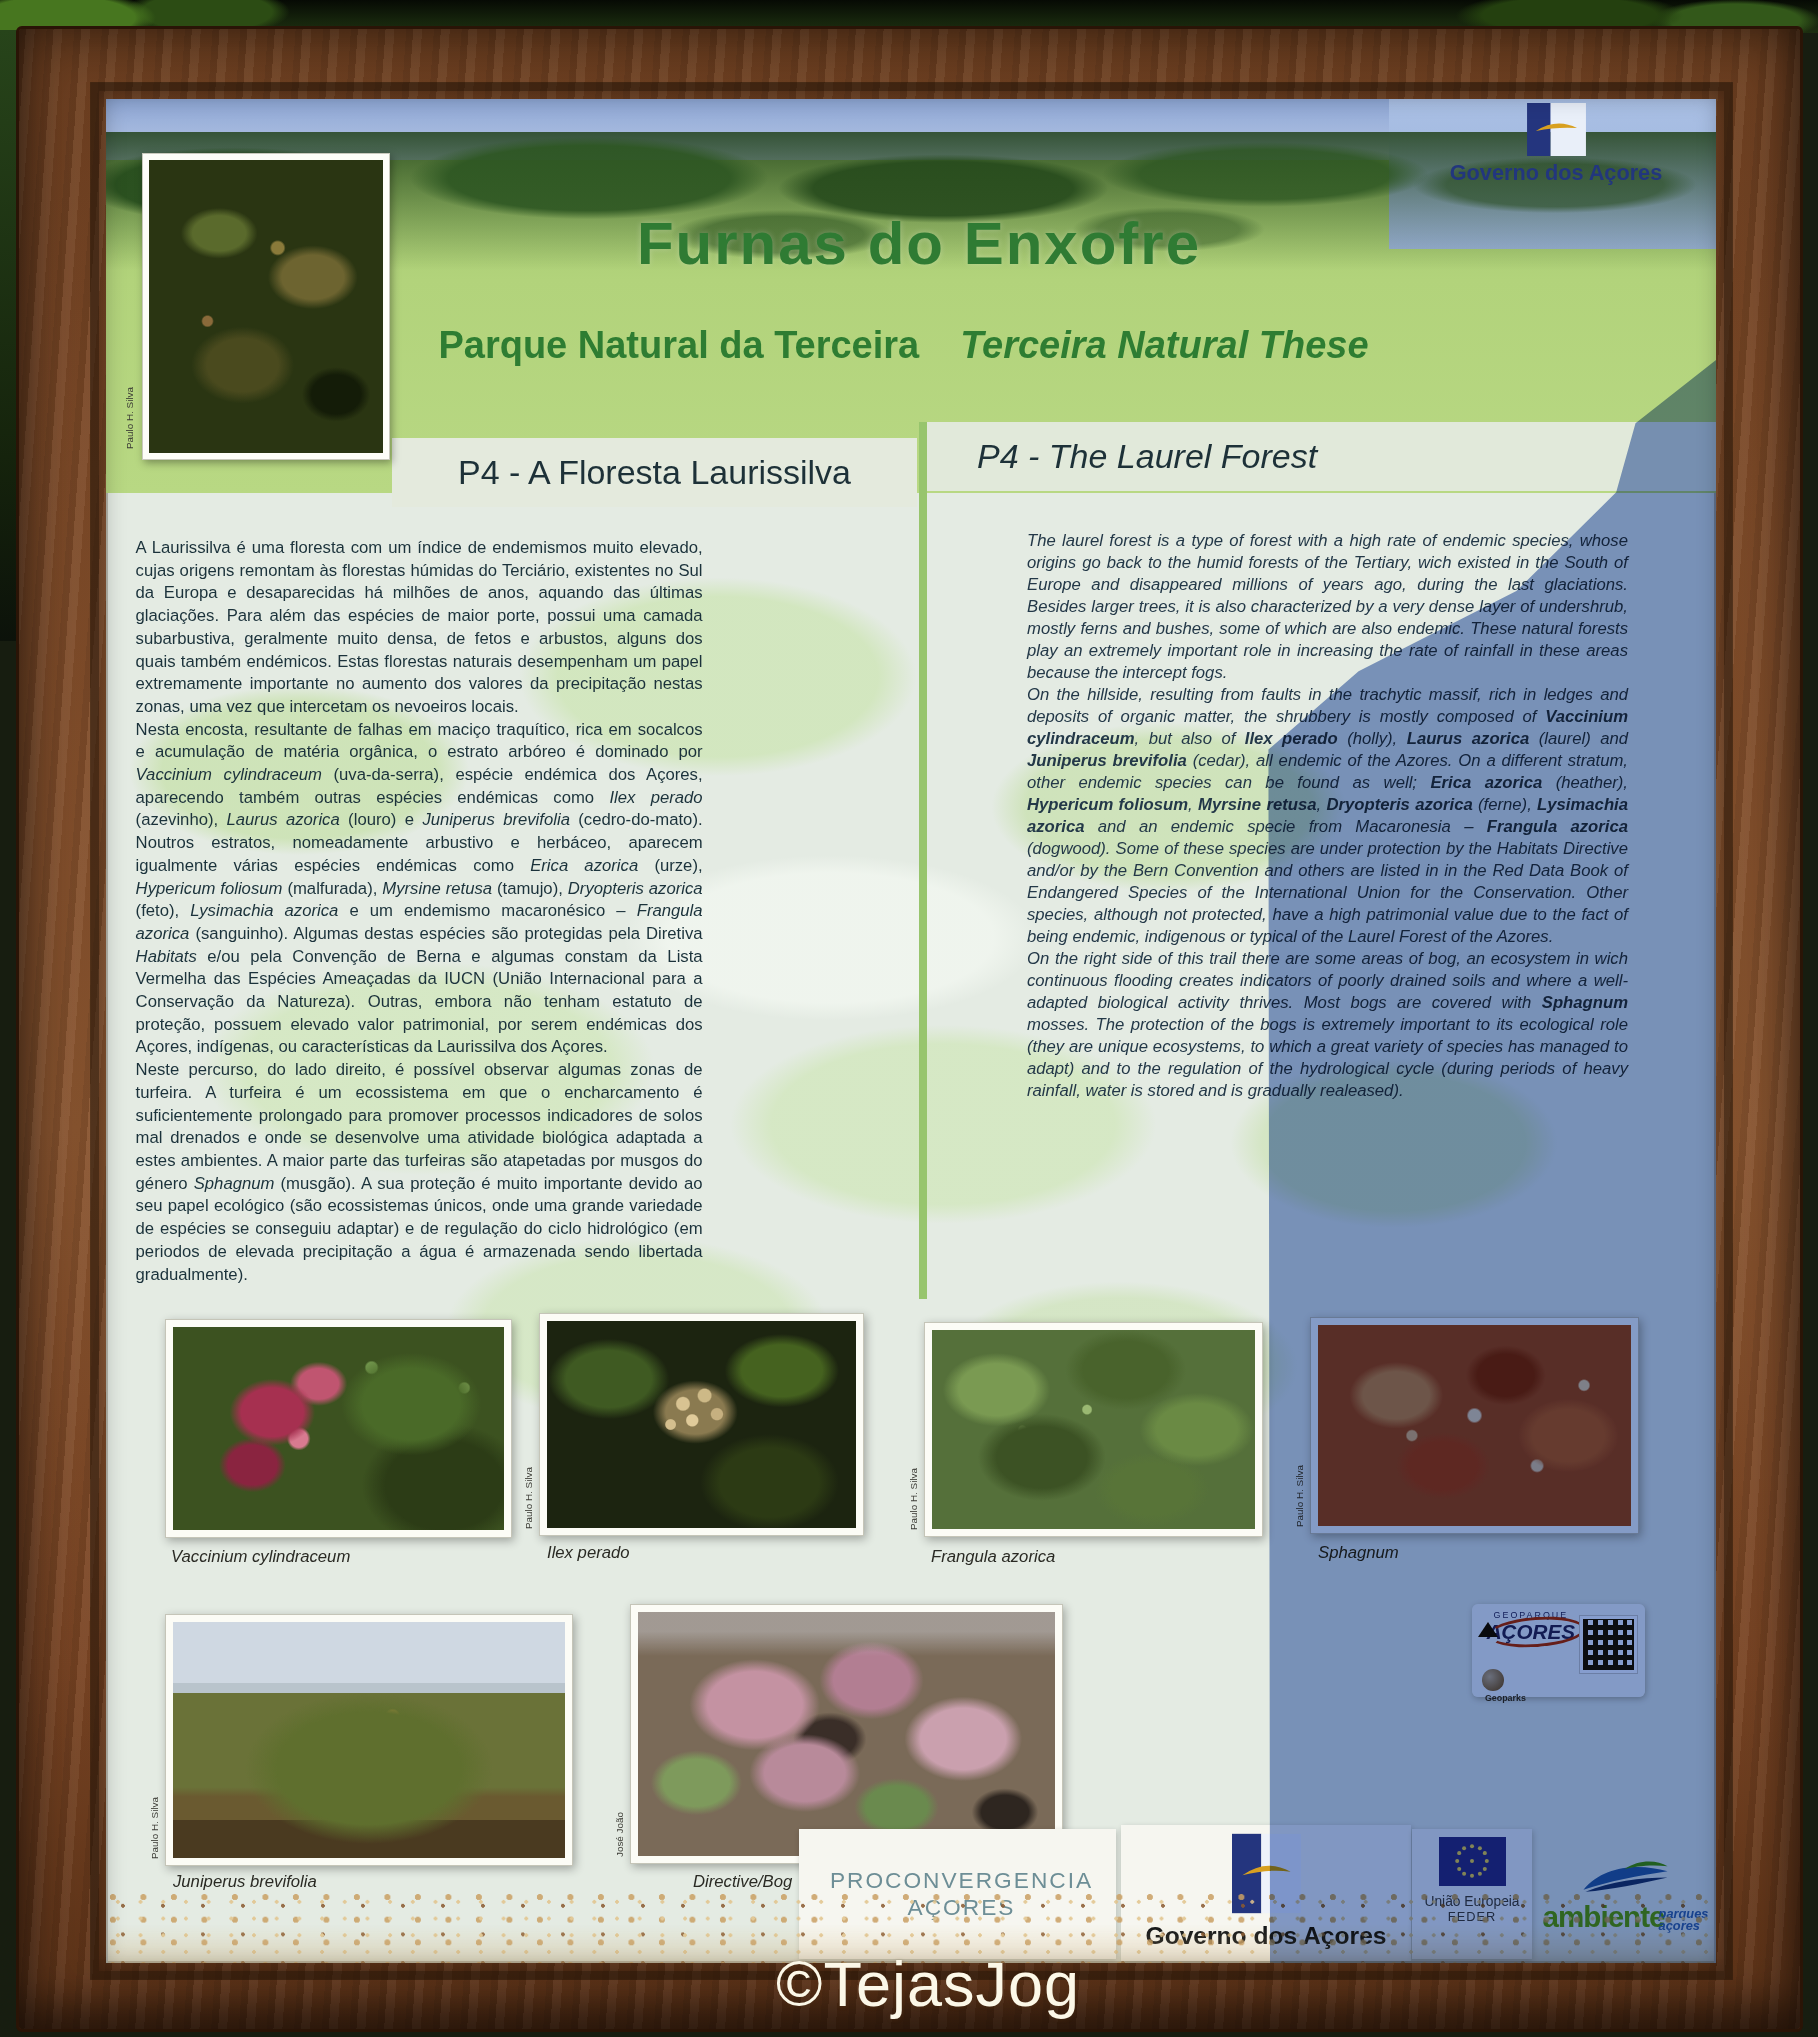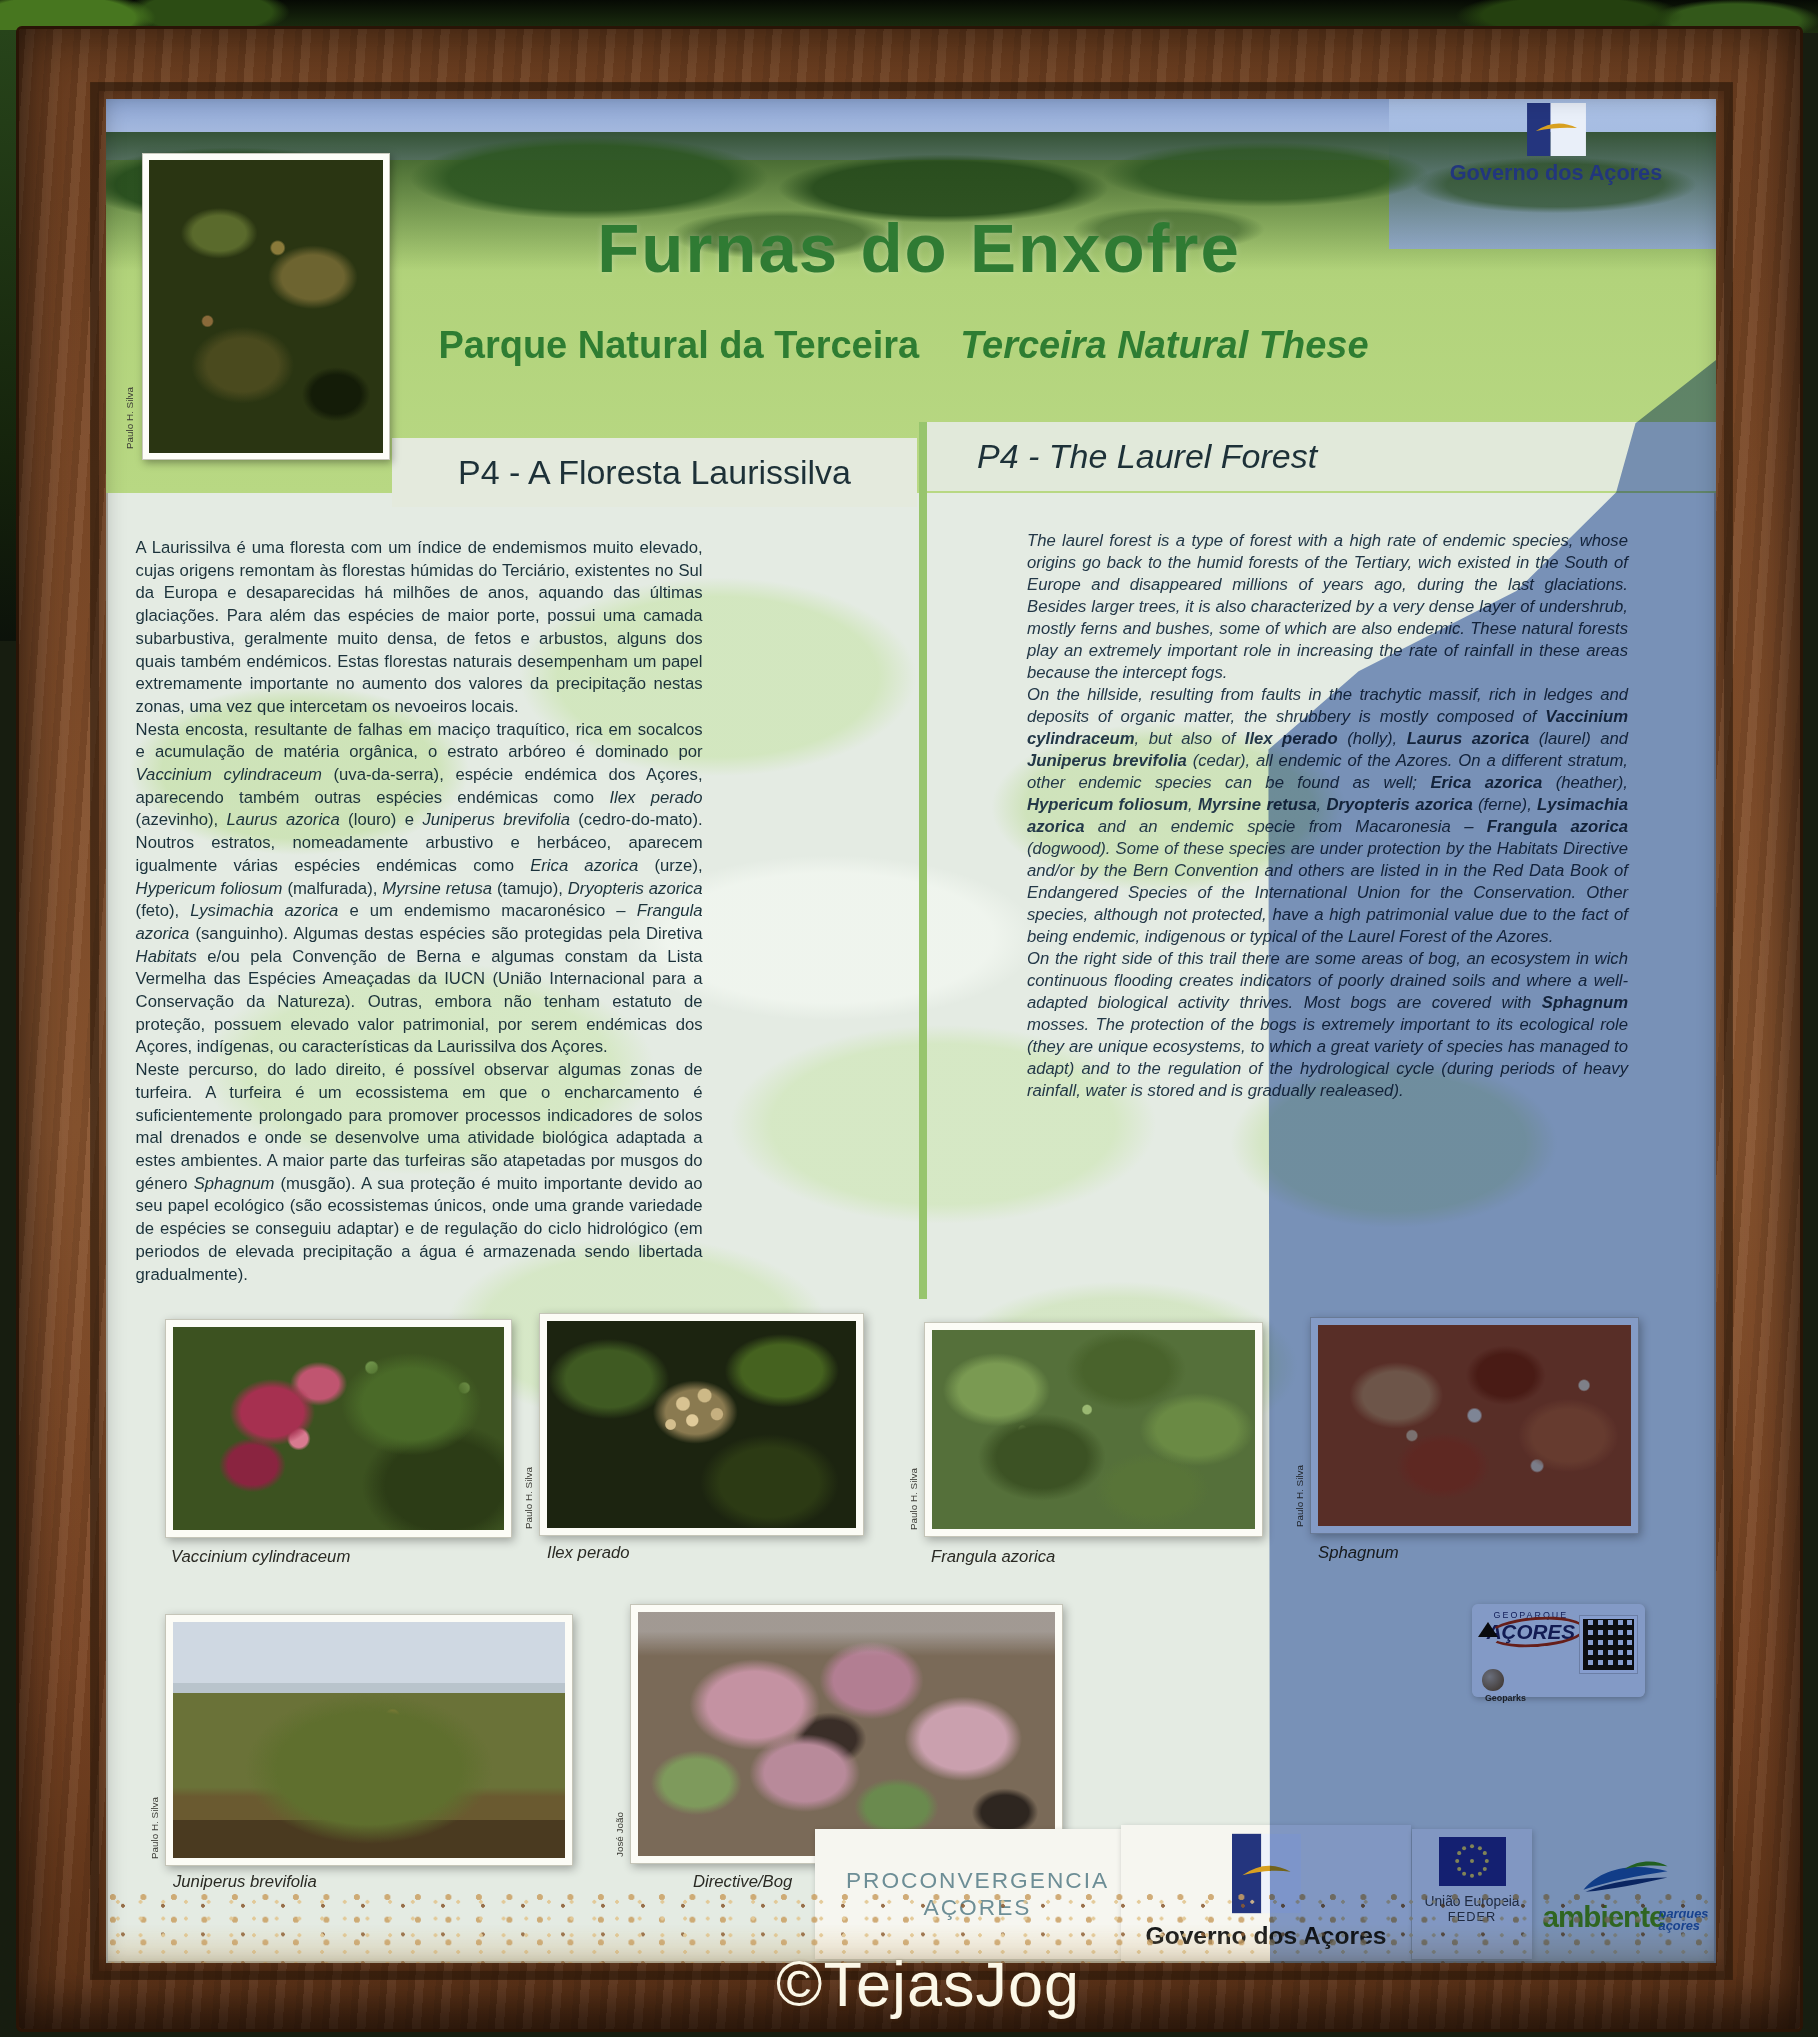--- a/index.html
+++ b/index.html
@@ -54,21 +54,21 @@
     linear-gradient(180deg,rgba(34,66,26,.85) 0%,rgba(34,66,26,.35) 45%,rgba(34,66,26,0) 78%);}
   .hdr-veg::after{content:"";position:absolute;inset:0;background-image:
     radial-gradient(ellipse 217px 54px at 8% 30%,rgba(40,78,30,.95) 0 55%,transparent 70%),
     radial-gradient(ellipse 256px 59px at 30% 26%,rgba(45,86,34,.9) 0 55%,transparent 70%),
     radial-gradient(ellipse 236px 49px at 52% 32%,rgba(38,74,28,.9) 0 55%,transparent 70%),
     radial-gradient(ellipse 227px 45px at 72% 24%,rgba(45,86,34,.8) 0 55%,transparent 72%),
     radial-gradient(ellipse 197px 39px at 90% 30%,rgba(38,74,28,.6) 0 55%,transparent 72%),
     radial-gradient(ellipse 148px 33px at 42% 58%,rgba(40,78,30,.55) 0 55%,transparent 75%),
     radial-gradient(ellipse 128px 29.6px at 66% 55%,rgba(40,78,30,.45) 0 55%,transparent 75%);}
   .hdr-title{position:absolute;left:296px;top:110px;width:1034px;z-index:5;text-align:center;
-    font-size:69px;font-weight:bold;letter-spacing:2px;color:#2f7b33;
+    font-size:60px;font-weight:bold;letter-spacing:2px;color:#2f7b33;
     text-shadow:0 0 5.9px rgba(255,255,255,.25);}
   .hdr-sub{position:absolute;left:187px;top:225px;width:1221px;z-index:5;display:flex;
     justify-content:center;gap:41px;font-size:38px;font-weight:bold;color:#2e7d32;}
   .hdr-sub .en{font-style:italic;}
   .hdr-mon{position:absolute;left:394px;top:286px;width:985px;z-index:5;display:flex;
     justify-content:center;gap:33px;font-size:29.6px;font-weight:bold;color:#0e1812;}
   .hdr-mon .en{font-style:italic;}
   .gov-top{position:absolute;left:1302px;top:3.9px;width:296px;z-index:5;text-align:center;}
   .gov-top svg{display:block;margin:0 auto;}
   .gov-top .txt{margin-top:3.9px;font-size:21.7px;font-weight:600;color:#22367e;}
@@ -185,21 +185,21 @@
     border:3px solid #fff;outline:1px solid #ccc;background-image:
     repeating-linear-gradient(0deg,#151515 0 4.9px,transparent 4.9px 9.9px),
     repeating-linear-gradient(90deg,#151515 0 4.9px,transparent 4.9px 9.9px);}
   .geo .globe{position:absolute;left:9.9px;bottom:5.9px;width:21.7px;height:21.7px;border-radius:50%;
     background:radial-gradient(circle at 35% 35%,#c9b49a,#6a4a2e);}
   .geo .network{position:absolute;left:3.9px;bottom:-5.9px;font-size:8.9px;font-weight:bold;color:#333;
     width:59px;text-align:center;}
 
   
   .logo-box{position:absolute;z-index:6;background:#f6f6f0;box-shadow:1px 2px 5.9px rgba(0,0,0,.2);}
-  .proc{left:709px;top:1730px;width:317px;height:130px;display:flex;flex-direction:column;
+  .proc{left:693px;top:1730px;width:317px;height:130px;display:flex;flex-direction:column;
     align-items:center;justify-content:center;color:#6d8e96;font-size:22.7px;letter-spacing:2px;padding-left:8px;}
   .govb{left:1015px;top:1726px;width:290px;height:136px;display:flex;flex-direction:column;
     align-items:center;justify-content:flex-start;padding-top:7.9px;}
   .govb .txt{margin-top:3.9px;font-size:24.6px;color:#101418;font-weight:600;}
   .eub{left:1306px;top:1730px;width:120px;height:130px;display:flex;flex-direction:column;
     align-items:center;padding-top:7.9px;}
   .eu-flag{position:relative;width:67px;height:49px;background:#26348c;}
   .eu-star-dot{position:absolute;left:50%;top:50%;width:3.9px;height:3.9px;margin:-2px 0 0 -2px;
     border-radius:50%;background:#f5d66a;
     box-shadow:14.8px 0 0 #f5d66a,12.8px 7.9px 0 #f5d66a,7.9px 12.8px 0 #f5d66a,0 14.8px 0 #f5d66a,

